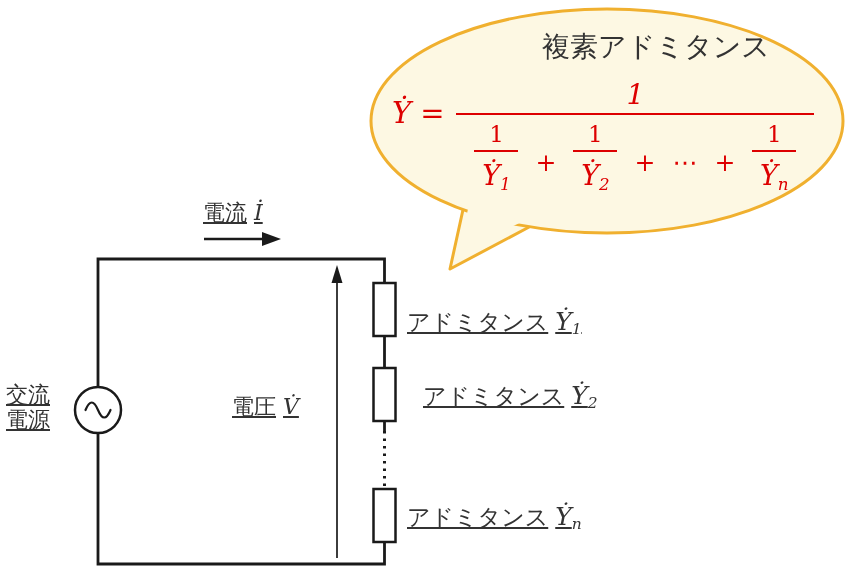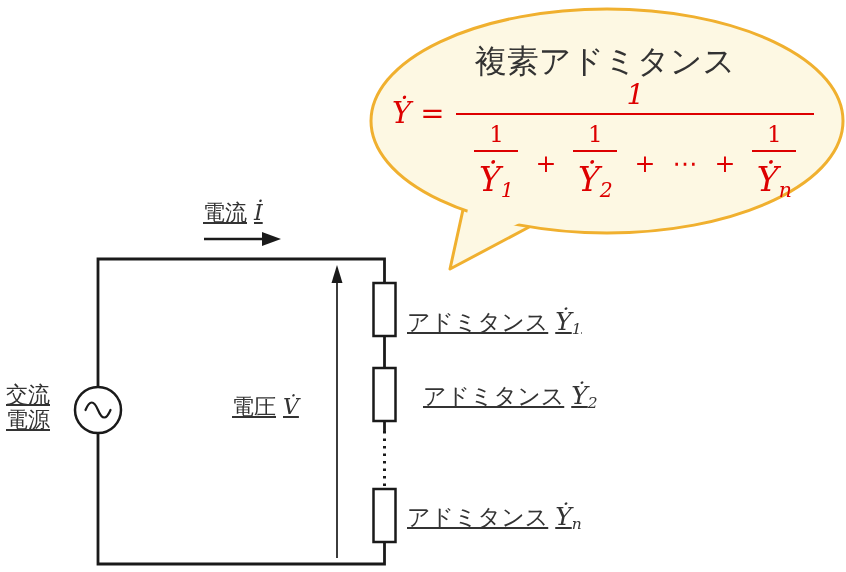--- a/index.html
+++ b/index.html
@@ -32,34 +32,34 @@
 
   .source-label{left:6px;top:382px;width:60px;text-align:left;font-size:22px;line-height:25px;}
   .current-label{left:203px;top:198px;font-size:22px;}
   .voltage-label{left:232px;top:392px;font-size:22px;}
   .adm-label{left:407px;font-size:23px;}
   .adm-label .math{font-size:25px;}
   .adm-1{top:307px;}
   .adm-2{top:381px;margin-left:16px;}
   .adm-n{top:502px;}
 
-  .bubble-title{position:absolute;left:440px;top:40px;width:330px;text-align:center;
-    font-size:32px;color:var(--text);}
+  .bubble-title{position:absolute;left:440px;top:28px;width:330px;text-align:right;
+    font-size:28px;color:var(--text);}
   .formula{position:absolute;left:392px;top:78px;display:flex;align-items:flex-start;
     color:var(--formula-red);font-family:"DejaVu Serif","Liberation Serif",serif;}
   .lhs{display:flex;align-items:center;gap:9px;font-size:29px;line-height:38px;margin-top:16px;margin-right:12px;}
   .lhs .eq{font-style:normal;}
   .bigfrac{display:flex;flex-direction:column;align-items:center;}
   .bignum{font-size:28px;line-height:34px;}
   .bigbar{height:2px;background:var(--formula-red);align-self:stretch;margin:1px 0;}
   .bigden{display:flex;align-items:center;gap:17px;padding:4px 18px 0 18px;}
   .frac{display:inline-flex;flex-direction:column;align-items:center;min-width:44px;}
   .fnum{font-size:23px;line-height:28px;}
   .fbar{height:1.6px;background:var(--formula-red);align-self:stretch;margin:2px 0;}
-  .fden{font-size:33px;line-height:36px;margin-top:8px;}
+  .fden{font-size:27px;line-height:44px;}
   .fden sub{font-size:0.62em;vertical-align:-0.3em;}
   .op{font-size:25px;line-height:30px;font-style:normal;}
 </style>
 </head>
 <body>
 
 <div class="stage">
 
   <svg class="scene" width="846" height="572" viewBox="0 0 846 572">
 

